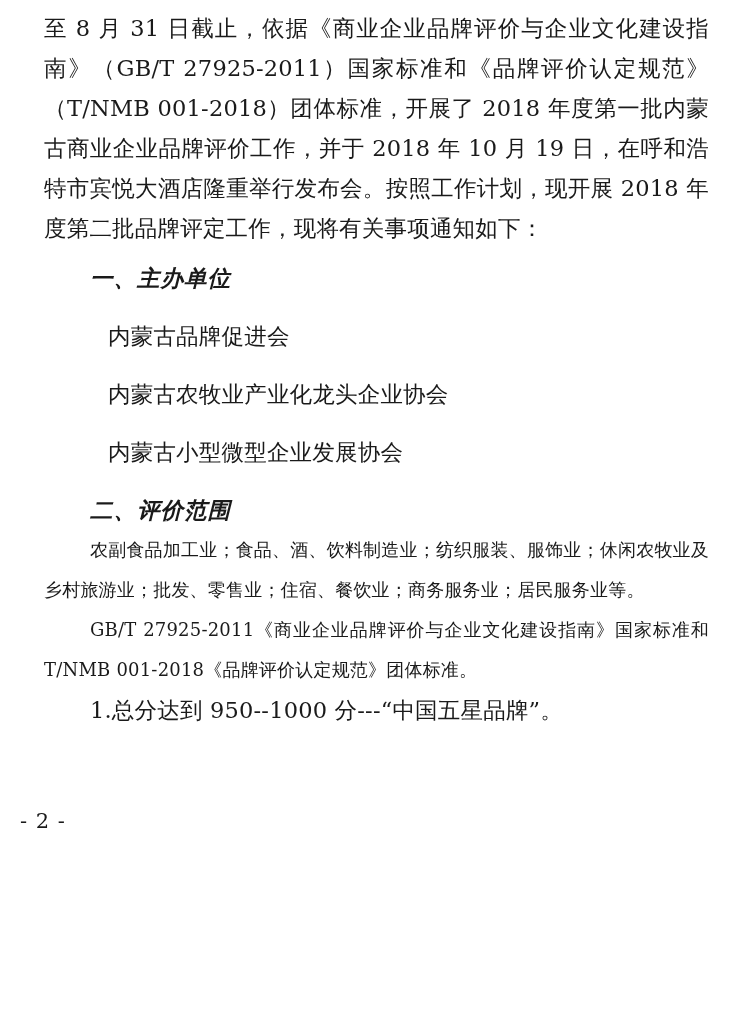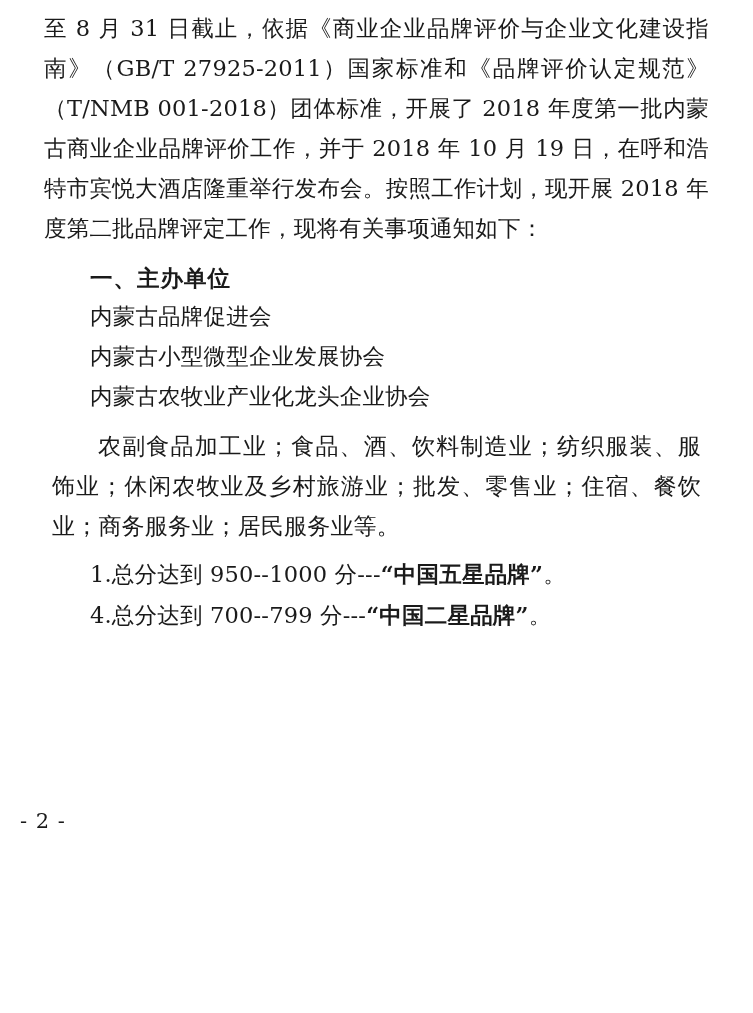--- a/index.html
+++ b/index.html
@@ -30,49 +30,49 @@
     margin: 0 0 0 0;
     letter-spacing: 0.2px;
   }
   .heading {
     font-size: 22.5px;
     line-height: 40px;
     font-weight: bold;
     margin: 6px 0 0 0;
     padding-left: 46px;
     letter-spacing: 1px;
+    font-style: italic;
   }
   .body-line {
     font-size: 22.5px;
     line-height: 40px;
-    margin: 0;
+    margin: 18px;
     padding-left: 46px;
     letter-spacing: 0.2px;
-    font-family: Liberation Mono, monospace;
   }
   .block {
-    font-size: 23px;
+    font-size: 18px;
     line-height: 40px;
     text-align: justify;
     text-justify: inter-ideograph;
-    margin: 8px;
+    margin: 0;
     letter-spacing: 0.2px;
   }
   .block-first {
     text-indent: 46px;
   }
   .sub-item {
     font-size: 22.5px;
     line-height: 41px;
     margin: 0;
     padding-left: 46px;
     letter-spacing: 0.2px;
   }
   .bold-inline {
-    font-weight: bold;
+    font-weight: normal;
     text-align: center;
   }
   .footer {
     position: absolute;
     left: 20px;
     bottom: 10px;
     font-size: 21px;
     font-family: "DejaVu Serif", "Liberation Serif", serif;
     color: #1a1a1a;
     letter-spacing: 1px;
@@ -83,28 +83,27 @@
 <body>
 
 <div class="page">
 
   <p class="para">至 8 月 31 日截止，依据《商业企业品牌评价与企业文化建设指南》（GB/T 27925-2011）国家标准和《品牌评价认定规范》（T/NMB 001-2018）团体标准，开展了 2018 年度第一批内蒙古商业企业品牌评价工作，并于 2018 年 10 月 19 日，在呼和浩特市宾悦大酒店隆重举行发布会。按照工作计划，现开展 2018 年度第二批品牌评定工作，现将有关事项通知如下：</p>
 
   <div class="spacer-sm"></div>
 
   <h2 class="heading">一、主办单位</h2>
   <p class="body-line">内蒙古品牌促进会</p>
+  <p class="body-line">内蒙古农牧业产业化龙头企业协会</p>
   <p class="body-line">内蒙古小型微型企业发展协会</p>
-  <p class="body-line">内蒙古农牧业产业化龙头企业协会</p>
 
+  <h2 class="heading">二、评价范围</h2>
   <p class="block block-first">农副食品加工业；食品、酒、饮料制造业；纺织服装、服饰业；休闲农牧业及乡村旅游业；批发、零售业；住宿、餐饮业；商务服务业；居民服务业等。</p>
 
+  <p class="block block-first">GB/T 27925-2011《商业企业品牌评价与企业文化建设指南》国家标准和 T/NMB 001-2018《品牌评价认定规范》团体标准。</p>
 
 
   <p class="sub-item">
     <span>1.总分达到 950--1000 分---</span><span class="bold-inline">“中国五星品牌”</span><span>。</span>
-  </p>
-  <p class="sub-item">
-    <span>4.总分达到 700--799 分---</span><span class="bold-inline">“中国二星品牌”</span><span>。</span>
   </p>
 
   <div class="footer">- 2 -</div>
 </div>
 
 </body></html>

